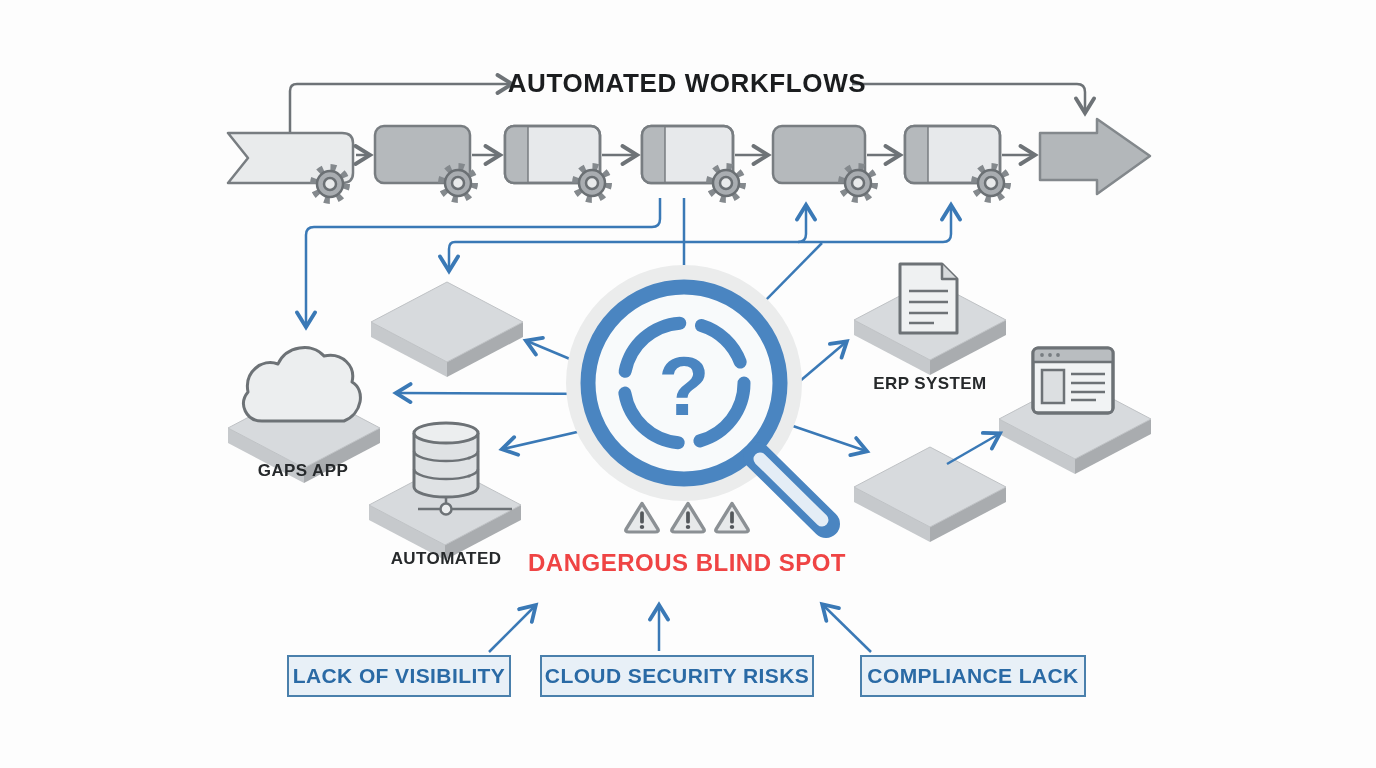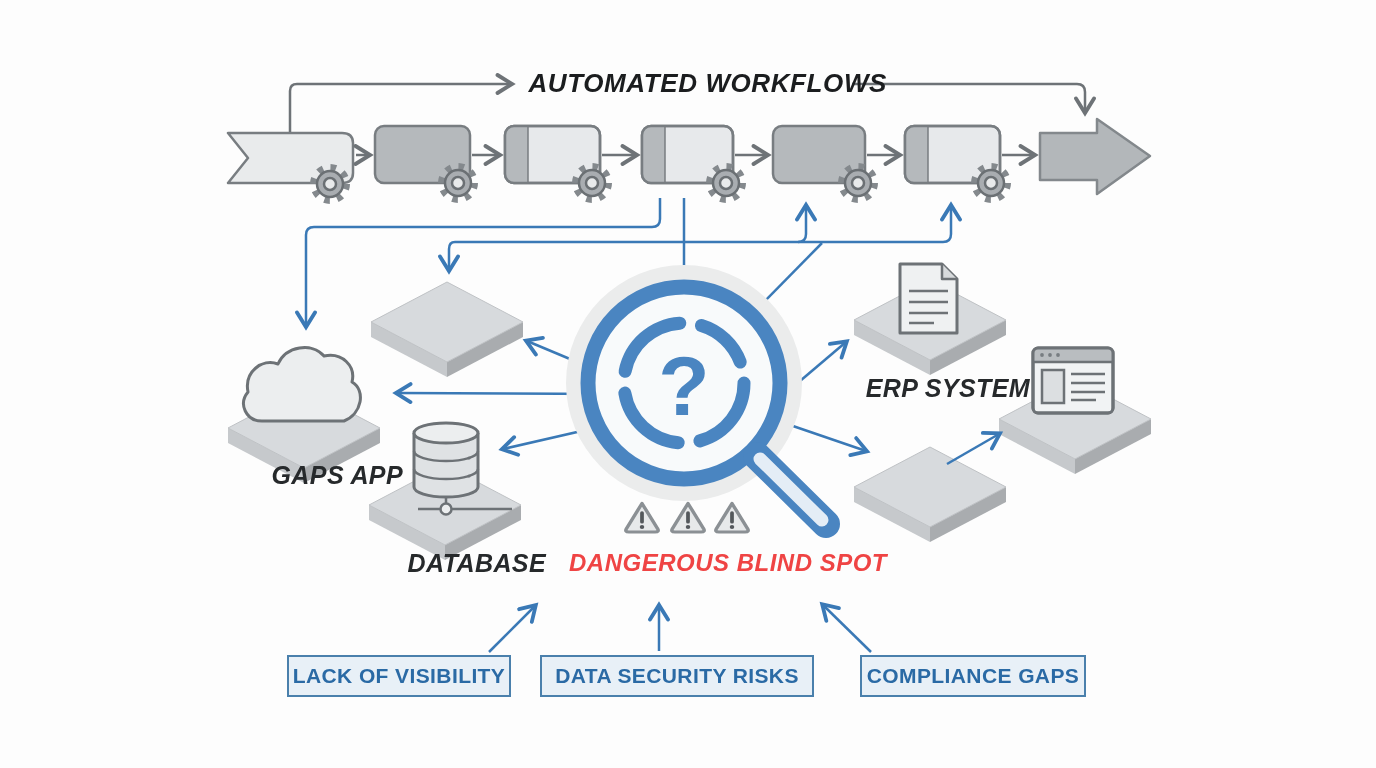--- a/index.html
+++ b/index.html
@@ -1,22 +1,22 @@
 <!DOCTYPE html>
 <html><head>
 <meta charset="utf-8">
 <style>
   html,body{margin:0;padding:0;background:#ffffff;}
   #stage{position:relative;width:1376px;height:768px;background:#fdfdfd;overflow:hidden;
          font-family:"Liberation Sans", sans-serif;}
   #scene{position:absolute;left:0;top:0;}
-  .lbl{position:absolute;text-align:right;color:#26292b;font-weight:700;letter-spacing:.4px;font-style:italic;
+  .lbl{position:absolute;text-align:center;color:#26292b;font-weight:700;letter-spacing:.4px;
        -webkit-font-smoothing:antialiased;}
   .title{font-size:26px;color:#1b1d1f;letter-spacing:.6px;}
-  .syslbl{font-size:25px;}
+  .syslbl{font-size:17px;}
   .blind{font-size:24px;color:#ef4444;letter-spacing:.5px;}
   .qmark{position:absolute;left:634px;top:336px;width:100px;height:100px;line-height:100px;
          text-align:center;font-size:84px;font-weight:700;color:#4a85c1;}
   .riskbox{position:absolute;height:38px;border:2.5px solid #4a80ac;background:#e8f0f7;
            color:#2a6aa5;font-weight:700;font-size:21px;letter-spacing:.4px;
            display:flex;align-items:center;justify-content:center;}
 </style>
 </head>
 <body>
 
@@ -204,22 +204,22 @@
   <g>
         <use href="#warn" transform="translate(732,518) scale(1.25 1.12)"></use>
       </g>
 </svg>
 
 <div class="lbl title" style="left:487px;top:68px;width:400px;">AUTOMATED WORKFLOWS</div>
 
 <div class="qmark">?</div>
 
 <div class="lbl syslbl" style="left:203px;top:461px;width:200px;">GAPS APP</div>
-<div class="lbl syslbl" style="left:346px;top:549px;width:200px;">DATABASE</div>
+<div class="lbl syslbl" style="left:346px;top:549px;width:200px;">AUTOMATED</div>
 <div class="lbl syslbl" style="left:830px;top:374px;width:200px;">ERP SYSTEM</div>
 
 <div class="lbl blind" style="left:487px;top:549px;width:400px;">DANGEROUS BLIND SPOT</div>
 
 <div class="riskbox" style="left:287px;top:655px;width:220px;">LACK OF VISIBILITY</div>
-<div class="riskbox" style="left:540px;top:655px;width:270px;">DATA SECURITY RISKS</div>
-<div class="riskbox" style="left:860px;top:655px;width:222px;">COMPLIANCE GAPS</div>
+<div class="riskbox" style="left:540px;top:655px;width:270px;">CLOUD SECURITY RISKS</div>
+<div class="riskbox" style="left:860px;top:655px;width:222px;">COMPLIANCE LACK</div>
 
 </div>
 
 </body></html>

